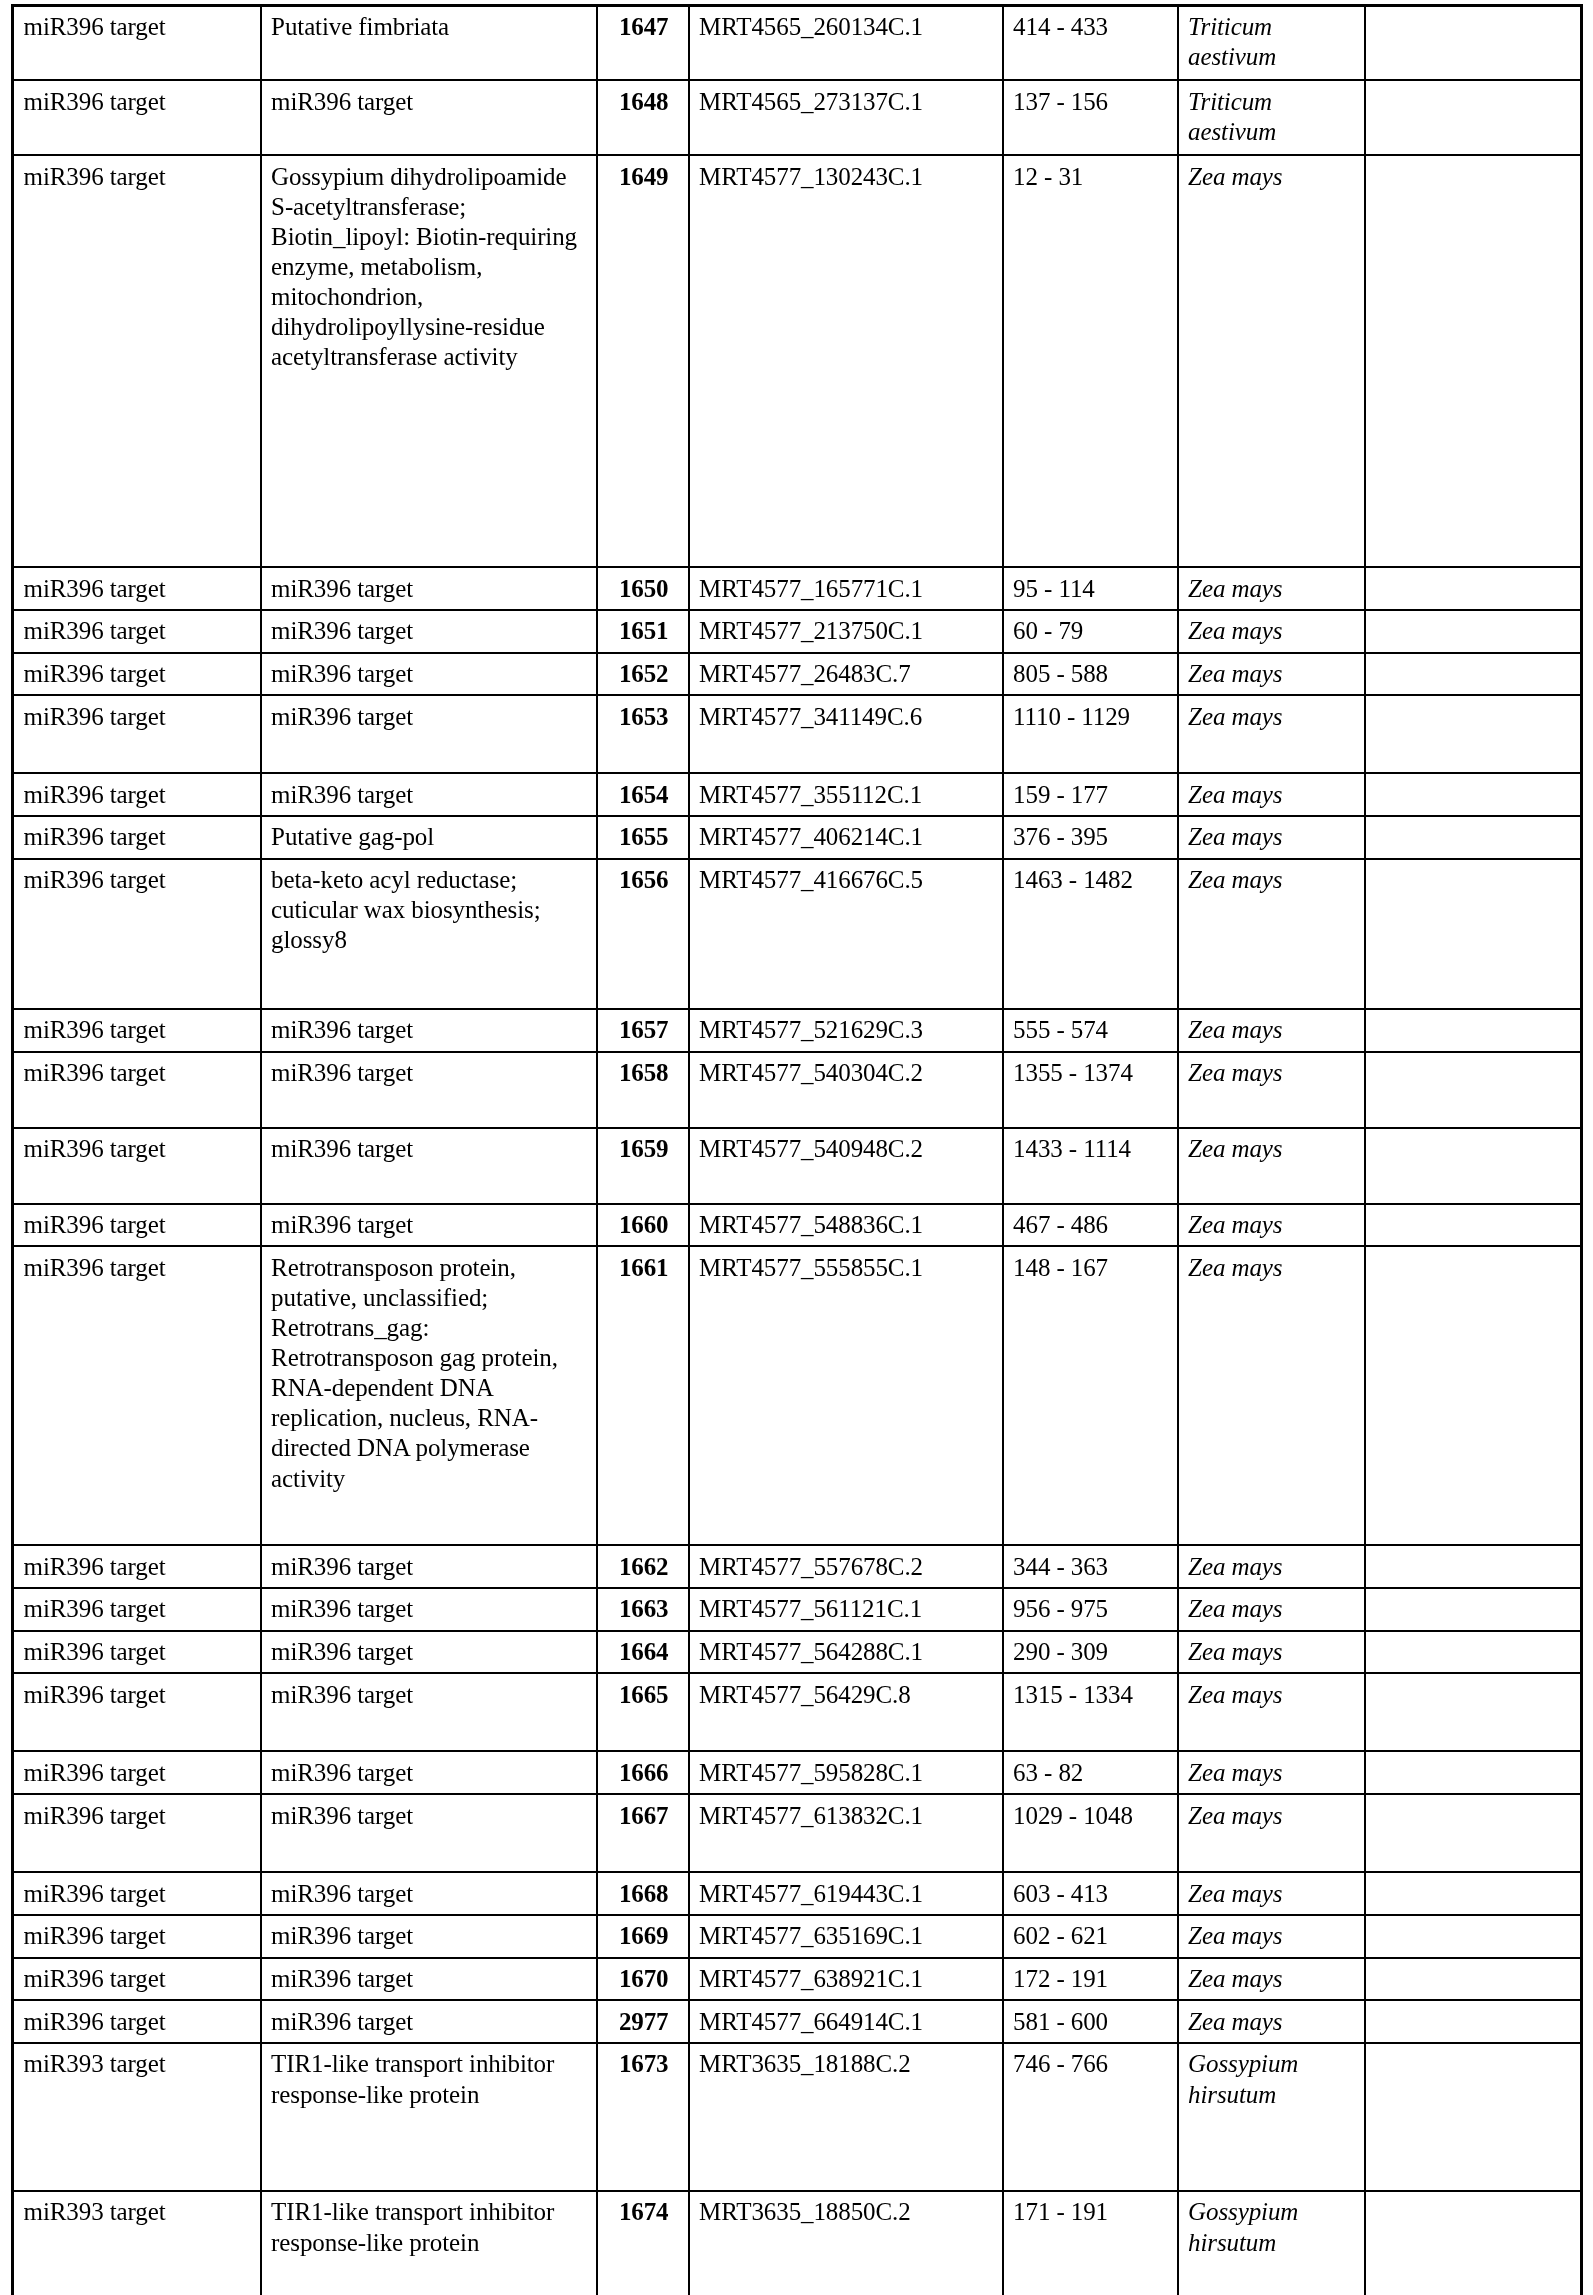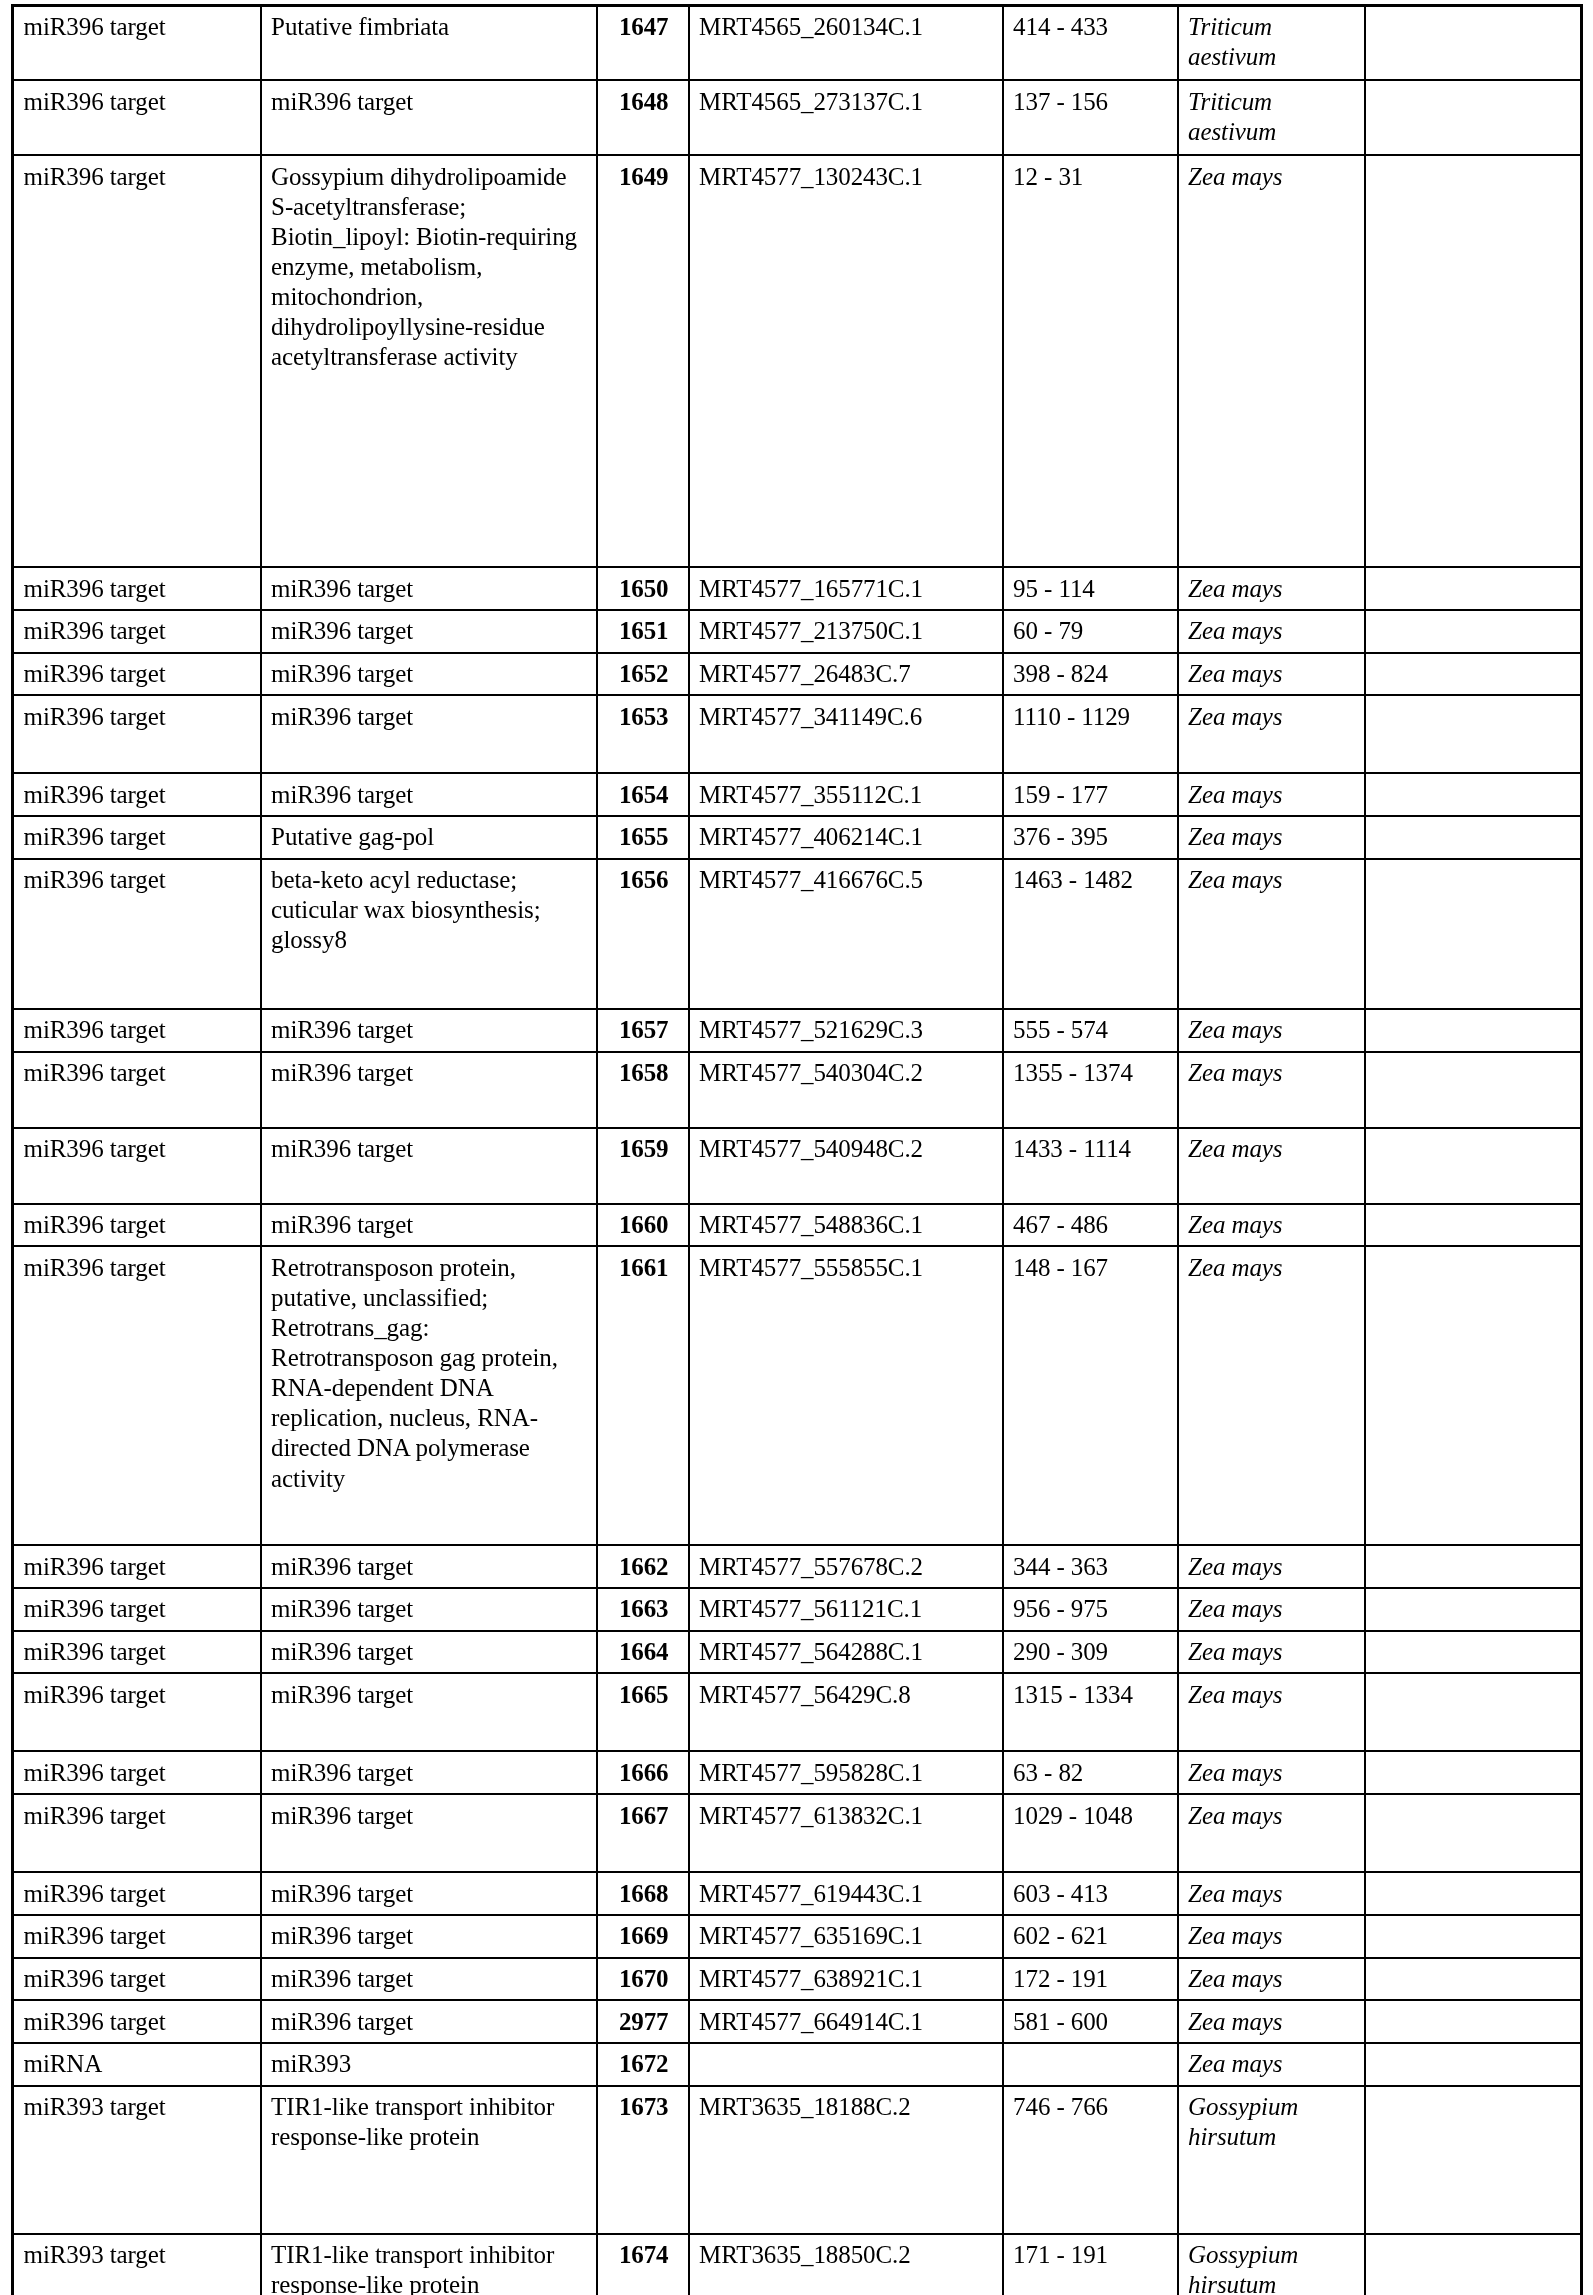--- a/index.html
+++ b/index.html
@@ -122,21 +122,21 @@
           <td>MRT4577_213750C.1</td>
           <td>60 - 79</td>
           <td class="species">Zea mays</td>
           <td class="extra"></td>
         </tr>
         <tr style="height: 40px;">
           <td>miR396 target</td>
           <td>miR396 target</td>
           <td class="num">1652</td>
           <td>MRT4577_26483C.7</td>
-          <td>398 - 824</td>
+          <td>805 - 588</td>
           <td class="species">Zea mays</td>
           <td class="extra"></td>
         </tr>
         <tr style="height: 78px;">
           <td>miR396 target</td>
           <td>miR396 target</td>
           <td class="num">1653</td>
           <td>MRT4577_341149C.6</td>
           <td>1110 - 1129</td>
           <td class="species">Zea mays</td>
@@ -294,29 +294,20 @@
           <td>172 - 191</td>
           <td class="species">Zea mays</td>
           <td class="extra"></td>
         </tr>
         <tr style="height: 40px;">
           <td>miR396 target</td>
           <td>miR396 target</td>
           <td class="num">2977</td>
           <td>MRT4577_664914C.1</td>
           <td>581 - 600</td>
-          <td class="species">Zea mays</td>
-          <td class="extra"></td>
-        </tr>
-        <tr style="height: 40px;">
-          <td>miRNA</td>
-          <td>miR393</td>
-          <td class="num">1672</td>
-          <td></td>
-          <td></td>
           <td class="species">Zea mays</td>
           <td class="extra"></td>
         </tr>
         <tr style="height: 148px;">
           <td>miR393 target</td>
           <td>TIR1-like transport inhibitor response-like protein</td>
           <td class="num">1673</td>
           <td>MRT3635_18188C.2</td>
           <td>746 - 766</td>
           <td class="species">Gossypium hirsutum</td>

